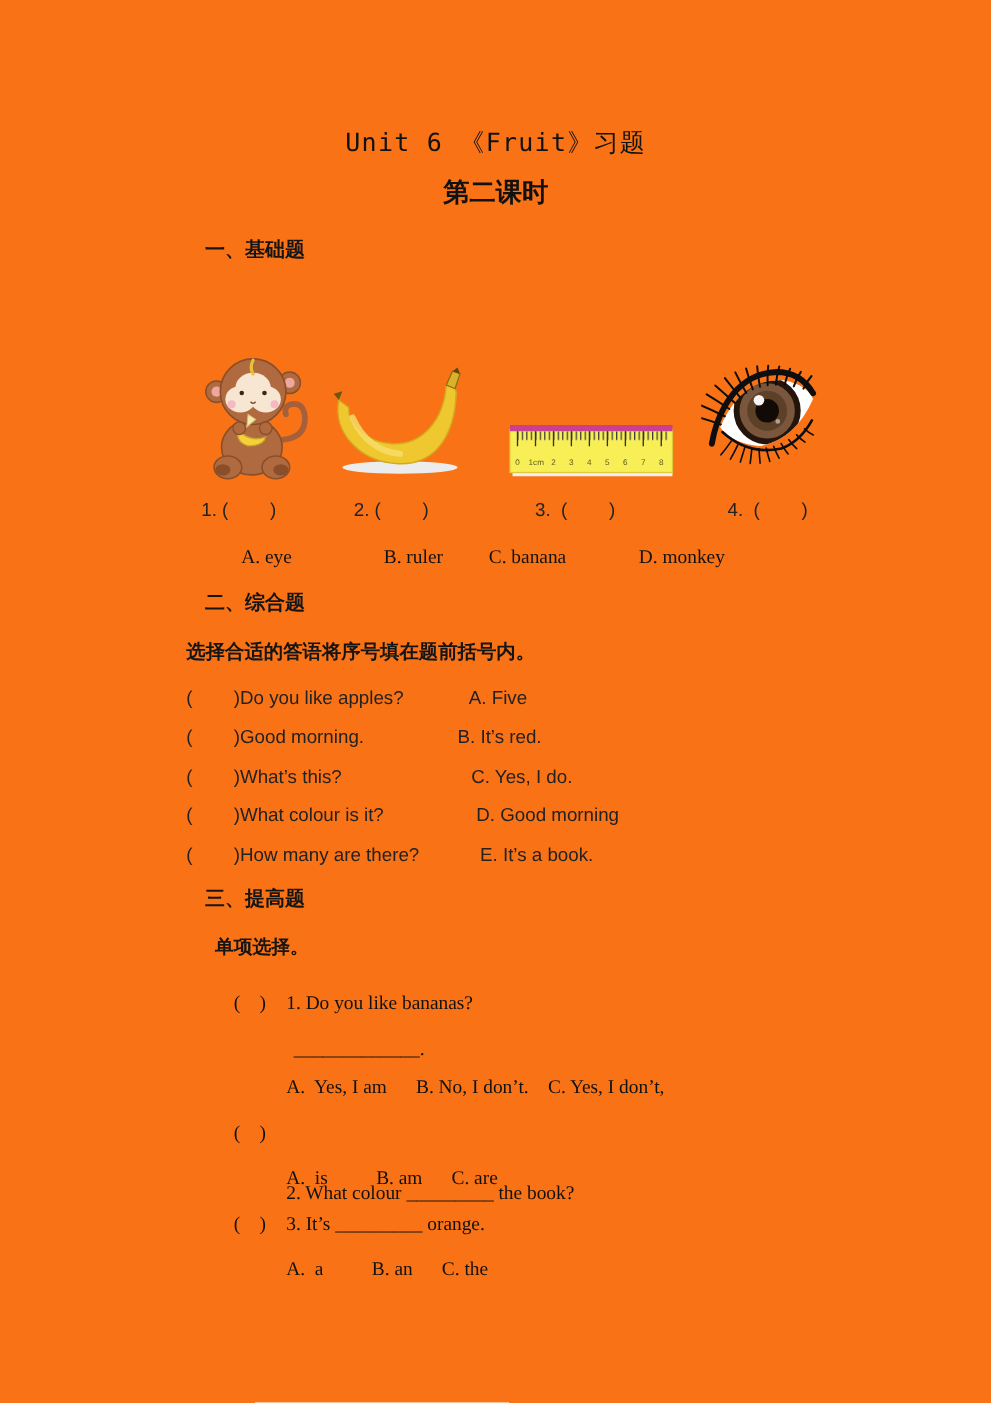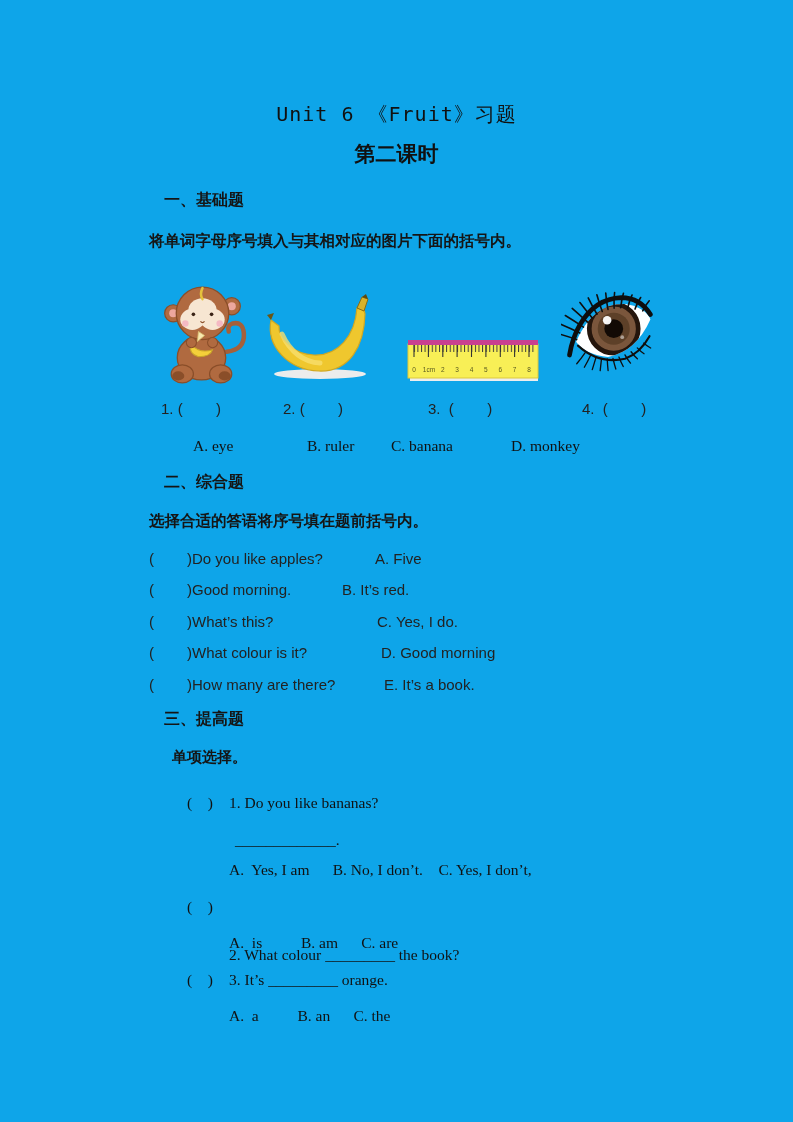--- a/index.html
+++ b/index.html
@@ -1,16 +1,16 @@
 <!DOCTYPE html>
 <html><head>
 <meta charset="utf-8">
 <style>
   html,body{margin:0;padding:0;background:#fff;}
-  .page{position:relative;width:793px;height:1122px;background:#0ea5e9;overflow:hidden;
+  .page{position:relative;width:793px;height:1122px;background:#f97316;overflow:hidden;
         font-family:"Liberation Sans",sans-serif;color:#1c1c1c;}
   .abs{position:absolute;}
   .title{top:101px;left:0;right:0;text-align:center;
          font-family:"DejaVu Sans Mono","Liberation Mono",monospace;
          font-size:20px;letter-spacing:1px;color:#111;}
   .subtitle{top:140px;left:0;right:0;text-align:center;font-size:21px;font-weight:bold;color:#111;}
   .h2{font-size:16px;font-weight:bold;color:#151515;margin-left:44px;}
   .inst{font-size:15.5px;font-weight:bold;color:#151515;}
   .pre{white-space:pre;}
   .s1num{font-size:15px;color:#222;}
@@ -22,21 +22,20 @@
 </style>
 </head>
 <body>
 
 <div class="page">
 
   <div class="abs title">Unit 6 《Fruit》习题</div>
   <div class="abs subtitle">第二课时</div>
 
   <div class="abs h2" style="left:120px;top:190px">一、基础题</div>
-  <div class="abs inst" style="left:149px;top:231px">将单词字母序号填入与其相对应的图片下面的括号内。</div>
 
   <div class="abs" style="left:156px;top:279px">
     <svg width="95" height="107" viewBox="0 0 94 106">
       <path d="M70,72 Q88,70 87,54 Q86,42 76,44 Q70,46 72,52" fill="none" stroke="#a5603a" stroke-width="4.5" stroke-linecap="round"></path>
       <ellipse cx="45" cy="78" rx="24" ry="22" fill="#b06a40" stroke="#8a4e29" stroke-width="1.3"></ellipse>
       <ellipse cx="26" cy="94" rx="11" ry="9" fill="#b06a40" stroke="#8a4e29" stroke-width="1.2"></ellipse>
       <ellipse cx="64" cy="94" rx="11" ry="9" fill="#b06a40" stroke="#8a4e29" stroke-width="1.2"></ellipse>
       <ellipse cx="22" cy="96" rx="6" ry="4.5" fill="#8a4e29"></ellipse>
       <ellipse cx="68" cy="96" rx="6" ry="4.5" fill="#8a4e29"></ellipse>
       <circle cx="17" cy="34" r="8.5" fill="#b06a40" stroke="#8a4e29" stroke-width="1.2"></circle>
@@ -170,21 +169,21 @@
   <div class="abs inst" style="left:149px;top:511px">选择合适的答语将序号填在题前括号内。</div>
 
   <div class="abs s2row" style="top:550px;left:0;width:100%;height:20px">
     <span class="p">(</span>
     <span class="q">)Do you like apples?</span>
     <span style="left:375px">A. Five</span>
   </div>
   <div class="abs s2row" style="top:581px;left:0;width:100%;height:20px">
     <span class="p">(</span>
     <span class="q">)Good morning.</span>
-    <span style="left:342px">B. It’s red.</span>
+    <span style="left:366px">B. It’s red.</span>
   </div>
   <div class="abs s2row" style="top:613px;left:0;width:100%;height:20px">
     <span class="p">(</span>
     <span class="q">)What’s this?</span>
     <span style="left:377px">C. Yes, I do.</span>
   </div>
   <div class="abs s2row" style="top:644px;left:0;width:100%;height:20px">
     <span class="p">(</span>
     <span class="q">)What colour is it?</span>
     <span style="left:381px">D. Good morning</span>

